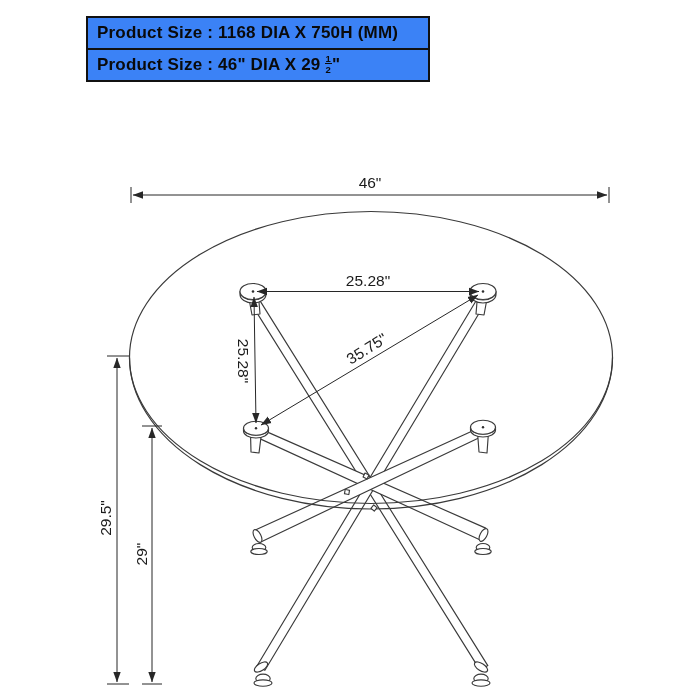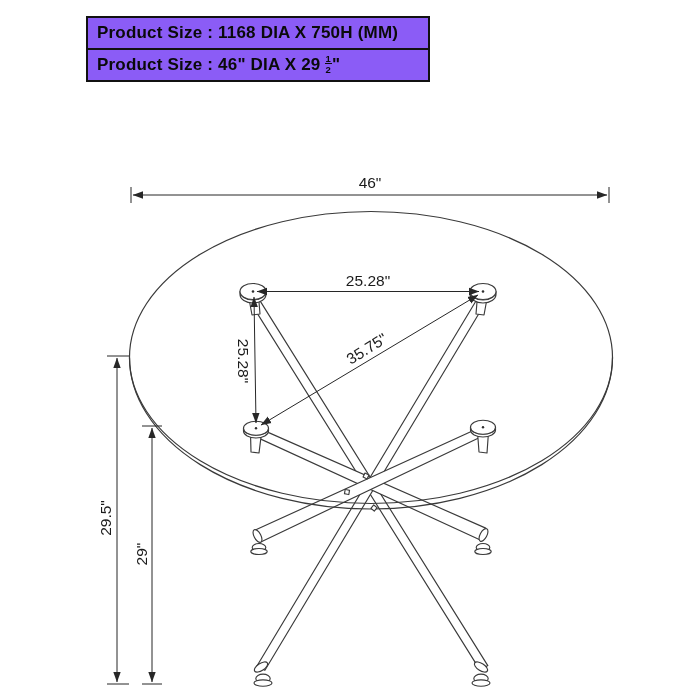--- a/index.html
+++ b/index.html
@@ -2,21 +2,21 @@
 <html><head>
 <meta charset="utf-8">
 <style>
   html,body{margin:0;padding:0;background:#ffffff;}
   body{width:700px;height:700px;position:relative;overflow:hidden;
        font-family:"Liberation Sans", sans-serif;}
   .stage{position:absolute;inset:0;width:700px;height:700px;}
 
   
   .size-box{position:absolute;left:86px;top:16px;width:344px;height:66px;
-            box-sizing:border-box;border:2px solid #111;background:#8b5cf6;
+            box-sizing:border-box;border:2px solid #111;background:#3b82f6;
             display:flex;flex-direction:column;z-index:5;}
   .size-row{flex:1;display:flex;align-items:center;padding-left:9px;
             font-weight:bold;font-size:17px;letter-spacing:.2px;color:#0a0a0a;
             white-space:nowrap;}
   .size-row.second{border-top:2px solid #111;}
   .frac{display:inline-flex;flex-direction:column;align-items:center;
         line-height:1;font-size:9.5px;font-weight:bold;margin-left:4px;
         transform:translateY(-1px);}
   .frac .num{border-bottom:1.3px solid #0a0a0a;padding:0 1px;}
   .frac .den{padding-top:0.5px;}

